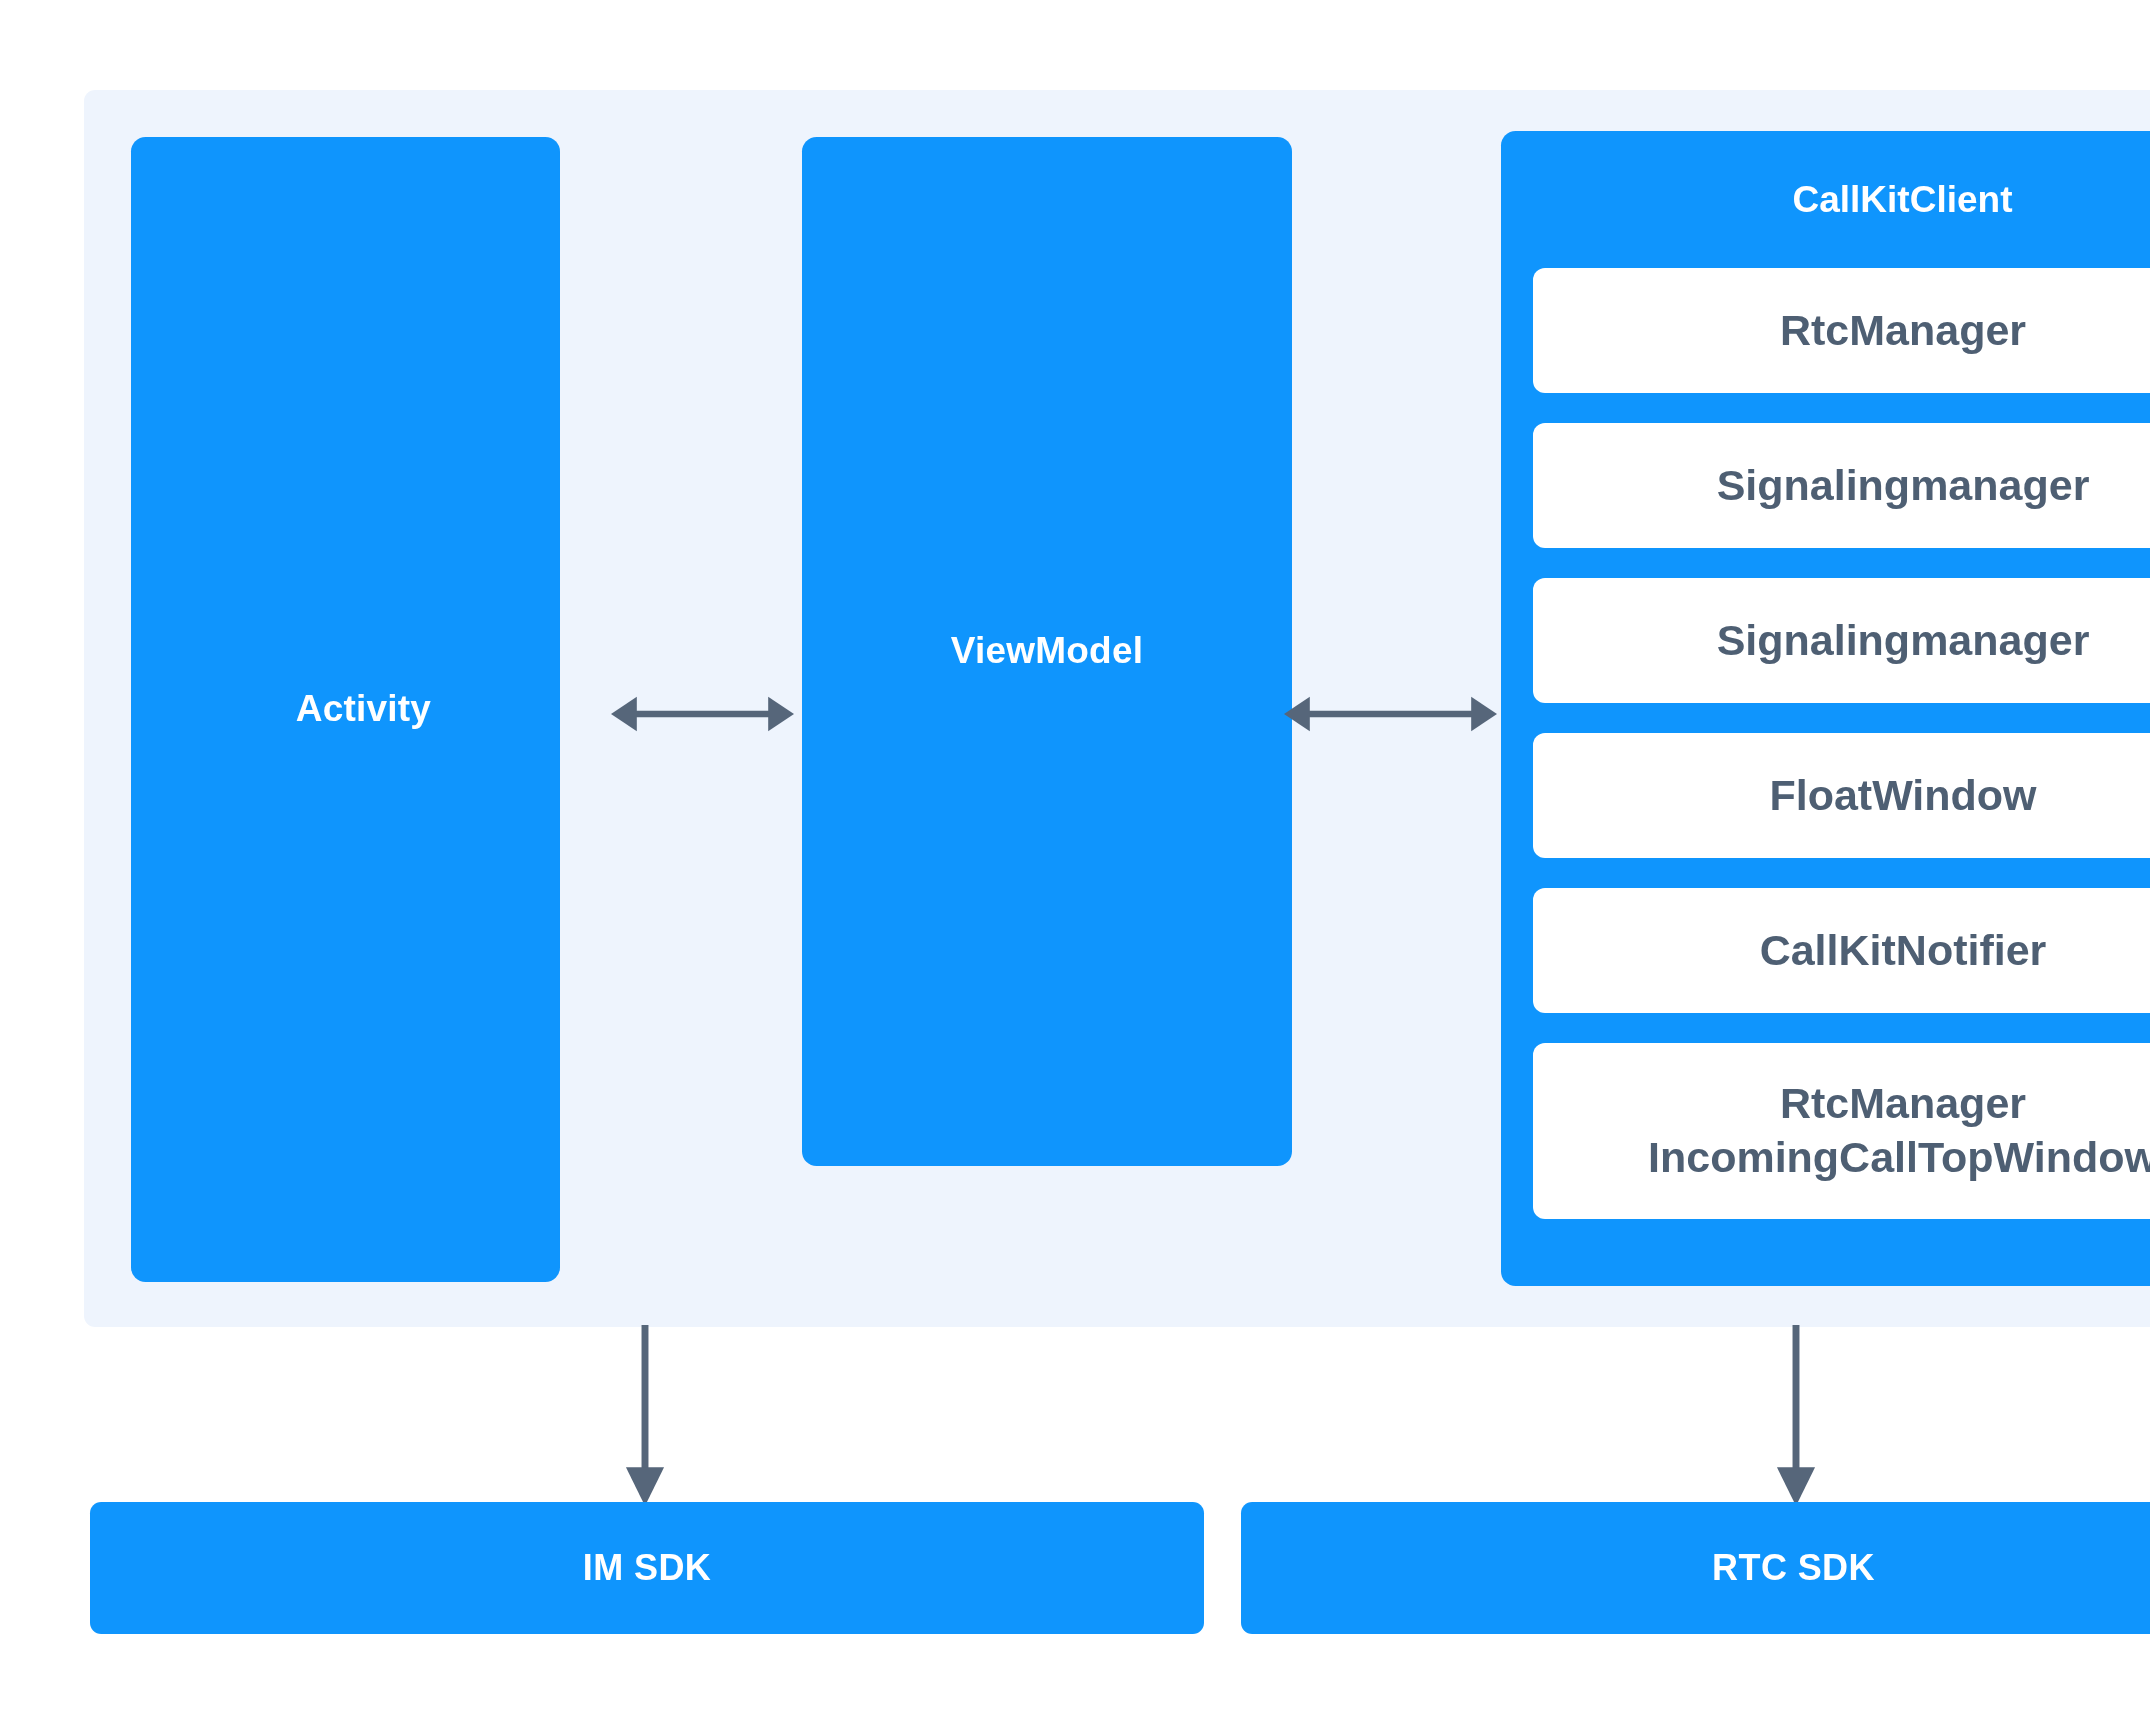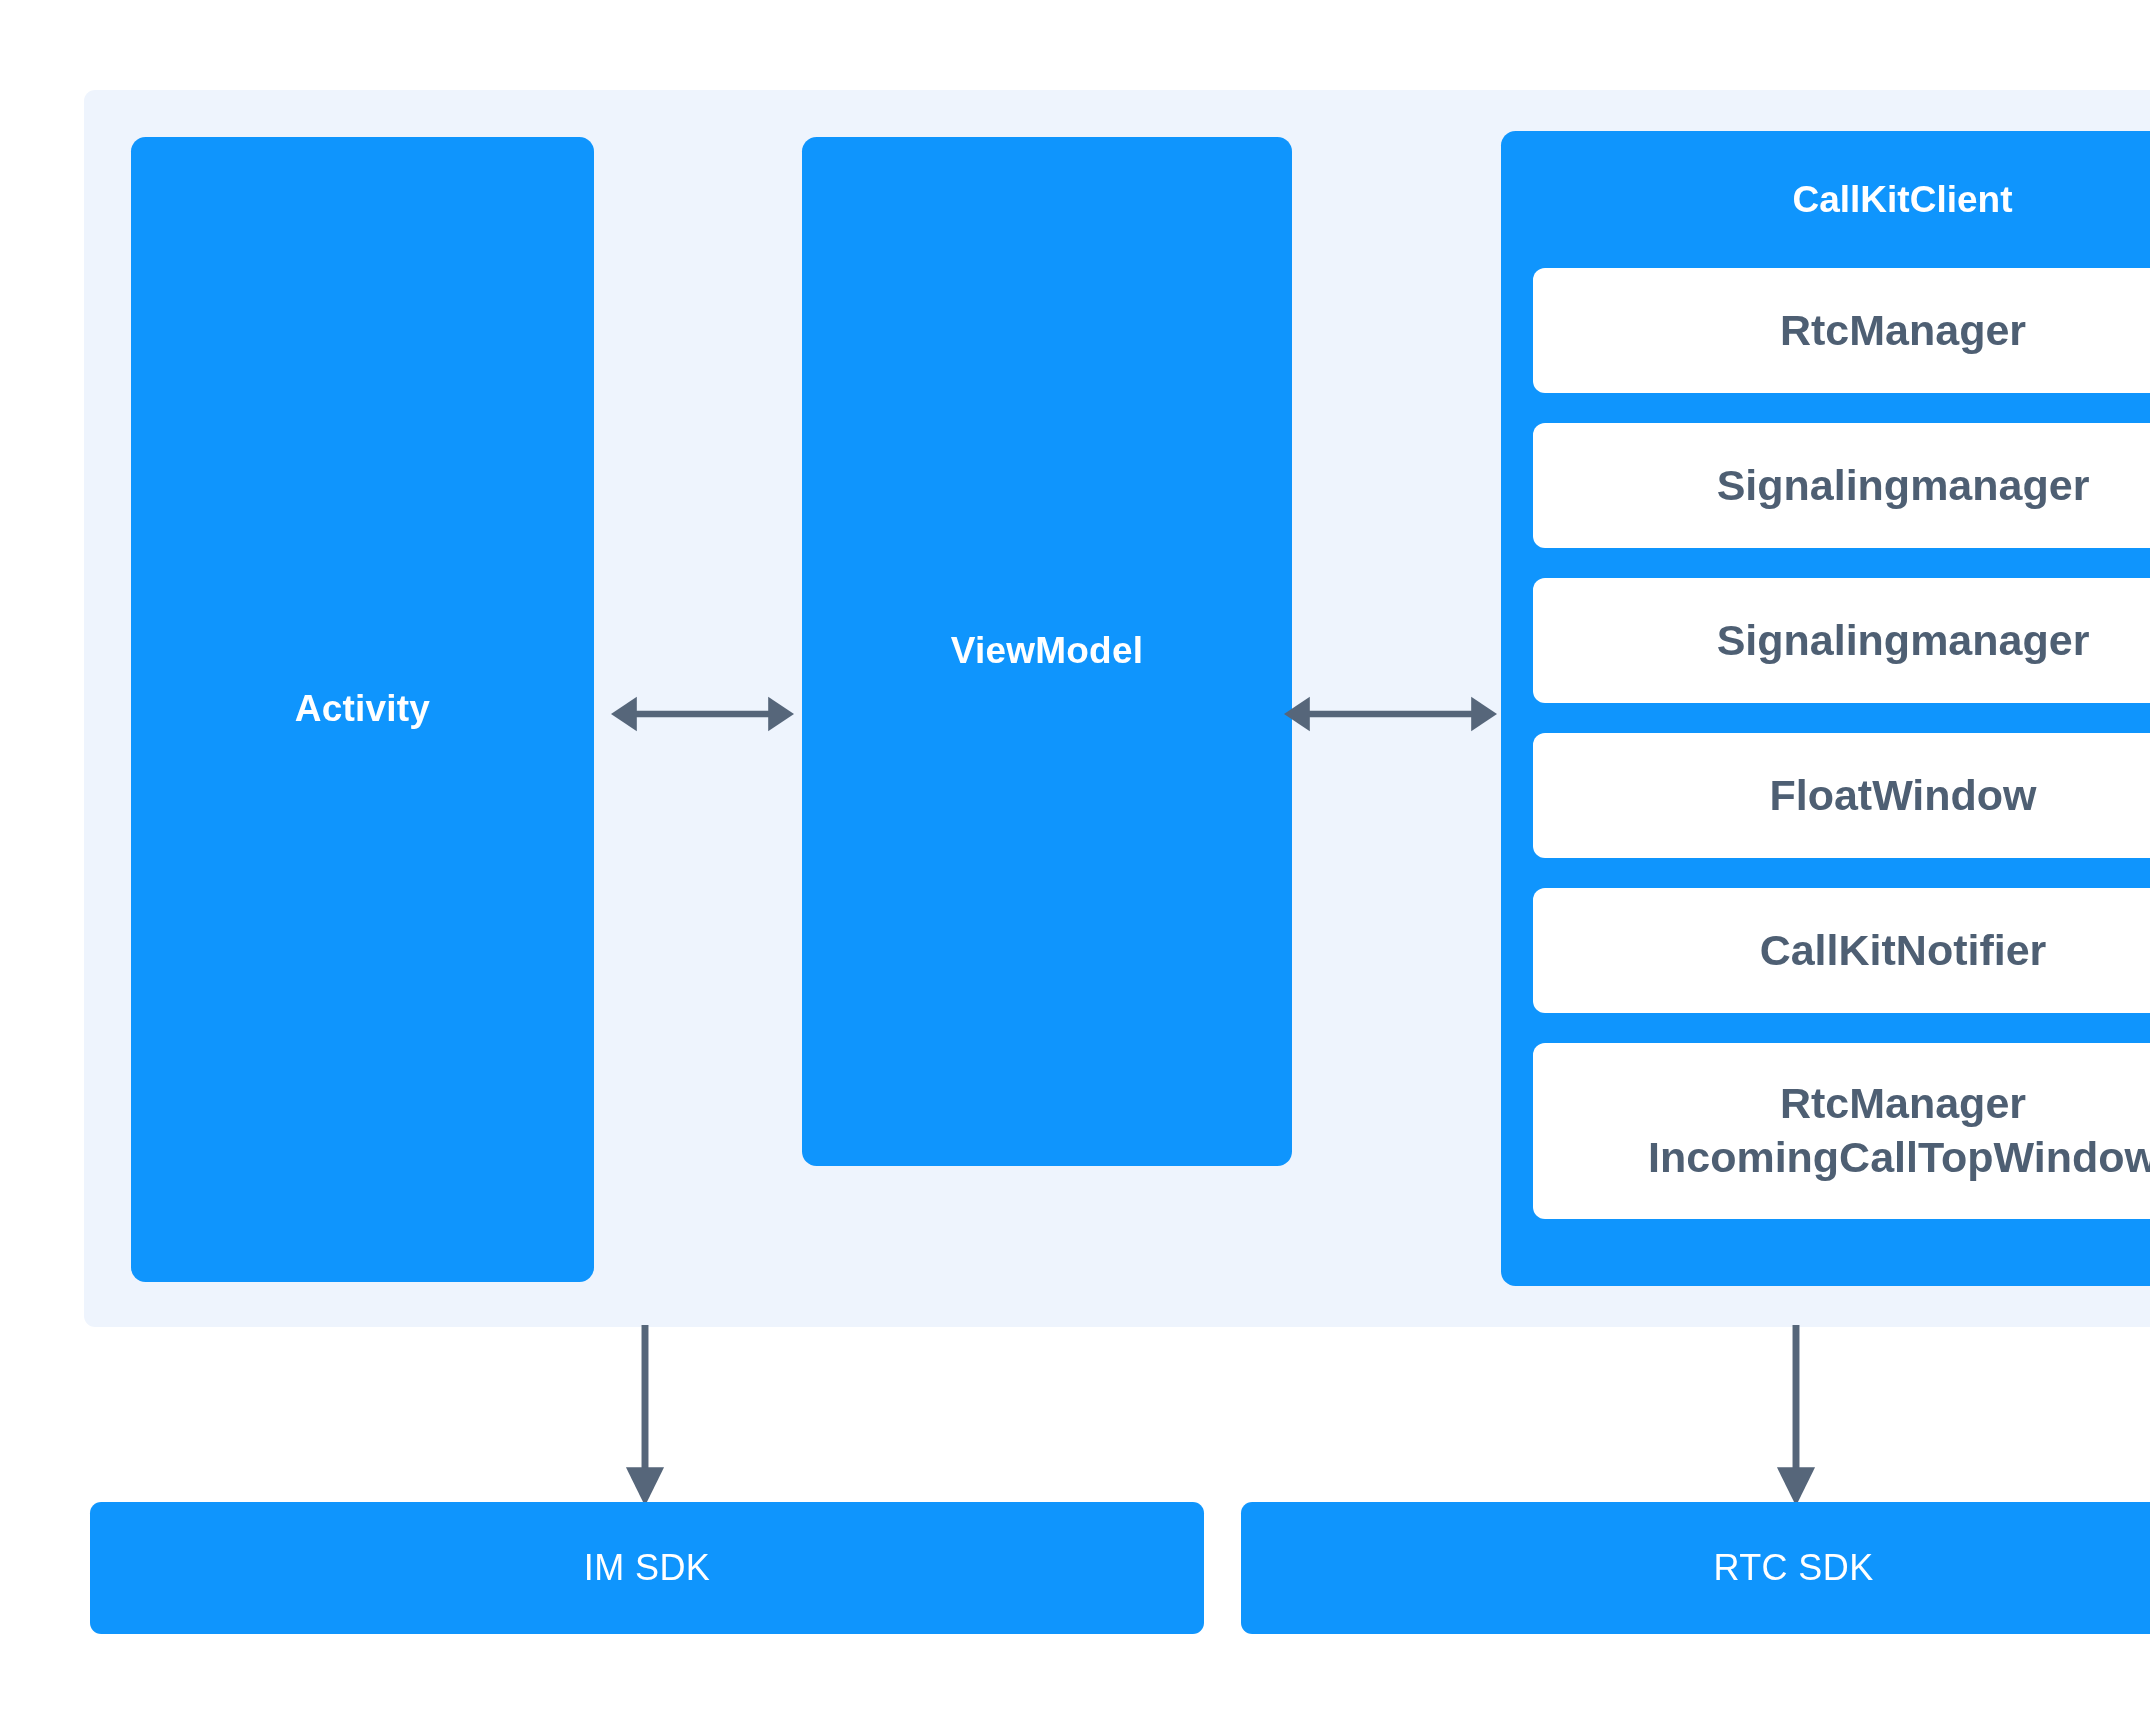--- a/index.html
+++ b/index.html
@@ -45,22 +45,23 @@
     font-size: 37px;
     font-weight: bold;
     letter-spacing: 0.2px;
     line-height: 1.1;
     text-align: center;
   }
 
   #box-activity {
     left: 131px;
     top: 137px;
-    width: 463px;
+    width: 393px;
     height: 1145px;
+    padding-left: 36px;
   }
   #box-viewmodel {
     left: 802px;
     top: 137px;
     width: 490px;
     height: 1029px;
   }
 
   
   #box-callkitclient {
@@ -152,21 +153,21 @@
     height: 132px;
     background: #0f95fd;
     border-radius: 11.2px;
     display: flex;
     align-items: center;
     justify-content: center;
   }
   .sdk-box .sdk-label {
     color: #ffffff;
     font-size: 36px;
-    font-weight: normal;
+    font-weight: bold;
     letter-spacing: 0.4px;
   }
   #box-imsdk {
     left: 90px;
     width: 1114px;
   }
   #box-rtcsdk {
     left: 1241px;
     width: 1105px;
   }

